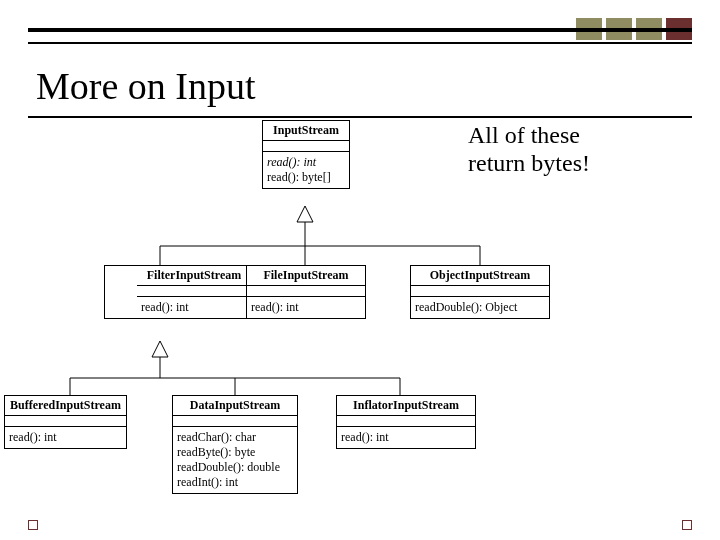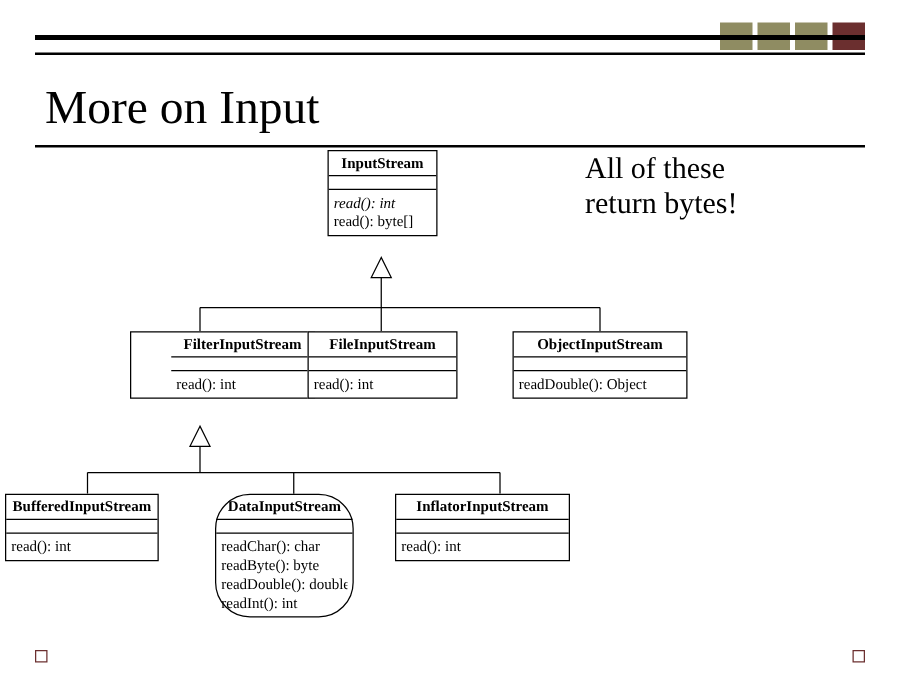--- a/index.html
+++ b/index.html
@@ -188,32 +188,32 @@
   </div>
 
   <div class="uml" style="left:4px; top:395px; width:123px;">
     <div class="name">BufferedInputStream</div>
     <div class="attrs"></div>
     <div class="ops">
       <div class="op">read(): int</div>
     </div>
   </div>
 
-  <div class="uml" style="left:172px; top:395px; width:111px;border-radius:28px;">
+  <div class="uml" style="left:172px; top:395px; width:126px;">
     <div class="name">DataInputStream</div>
     <div class="attrs"></div>
     <div class="ops">
       <div class="op">readChar(): char</div>
       <div class="op">readByte(): byte</div>
       <div class="op">readDouble(): double</div>
       <div class="op">readInt(): int</div>
     </div>
   </div>
 
-  <div class="uml" style="left:316px; top:395px; width:140px;">
+  <div class="uml" style="left:336px; top:395px; width:140px;">
     <div class="name">InflatorInputStream</div>
     <div class="attrs"></div>
     <div class="ops">
       <div class="op">read(): int</div>
     </div>
   </div>
 
 </div>
 
 </body></html>

